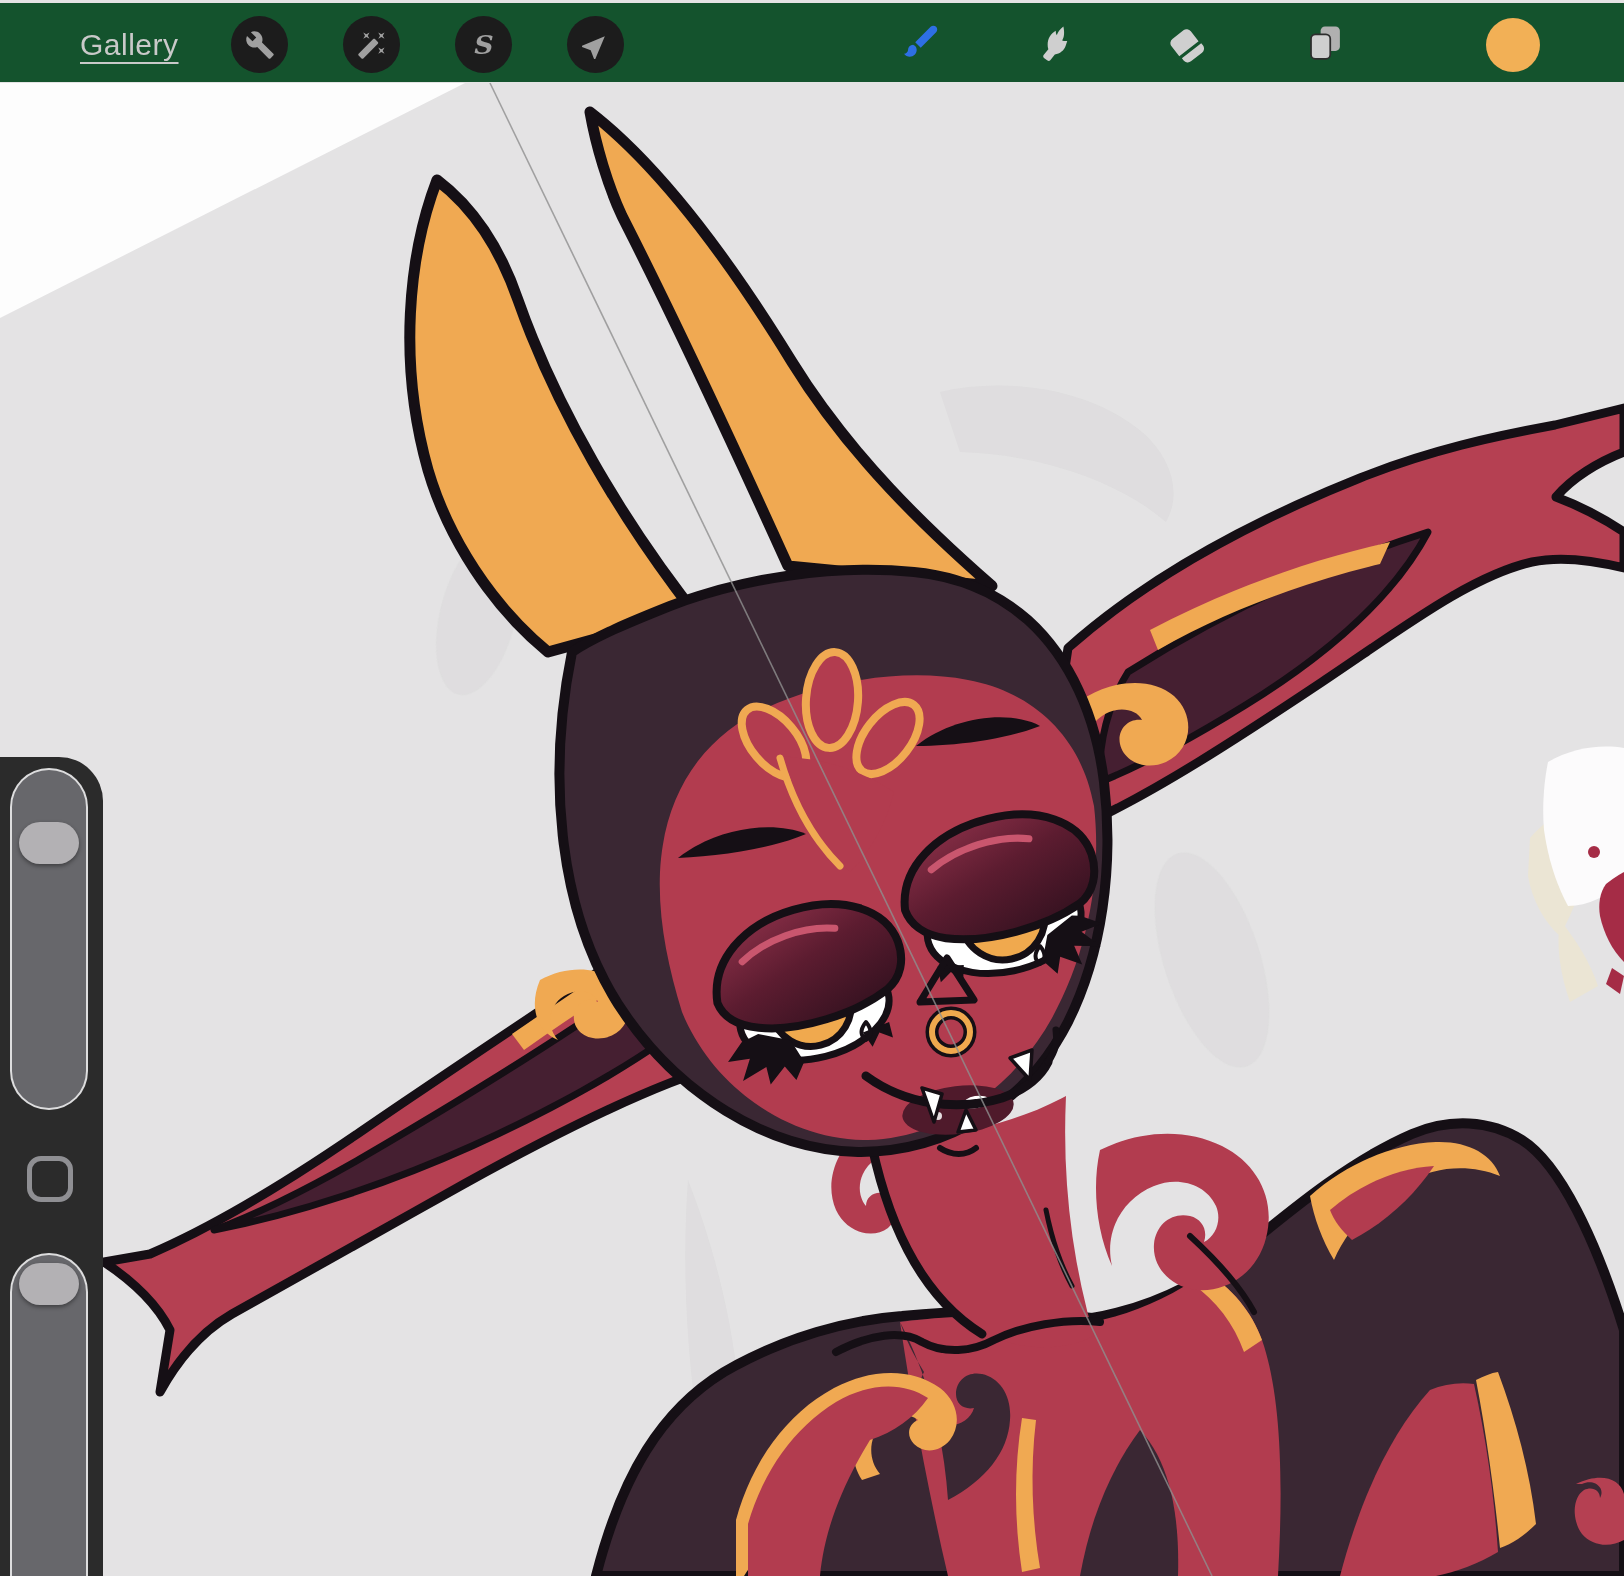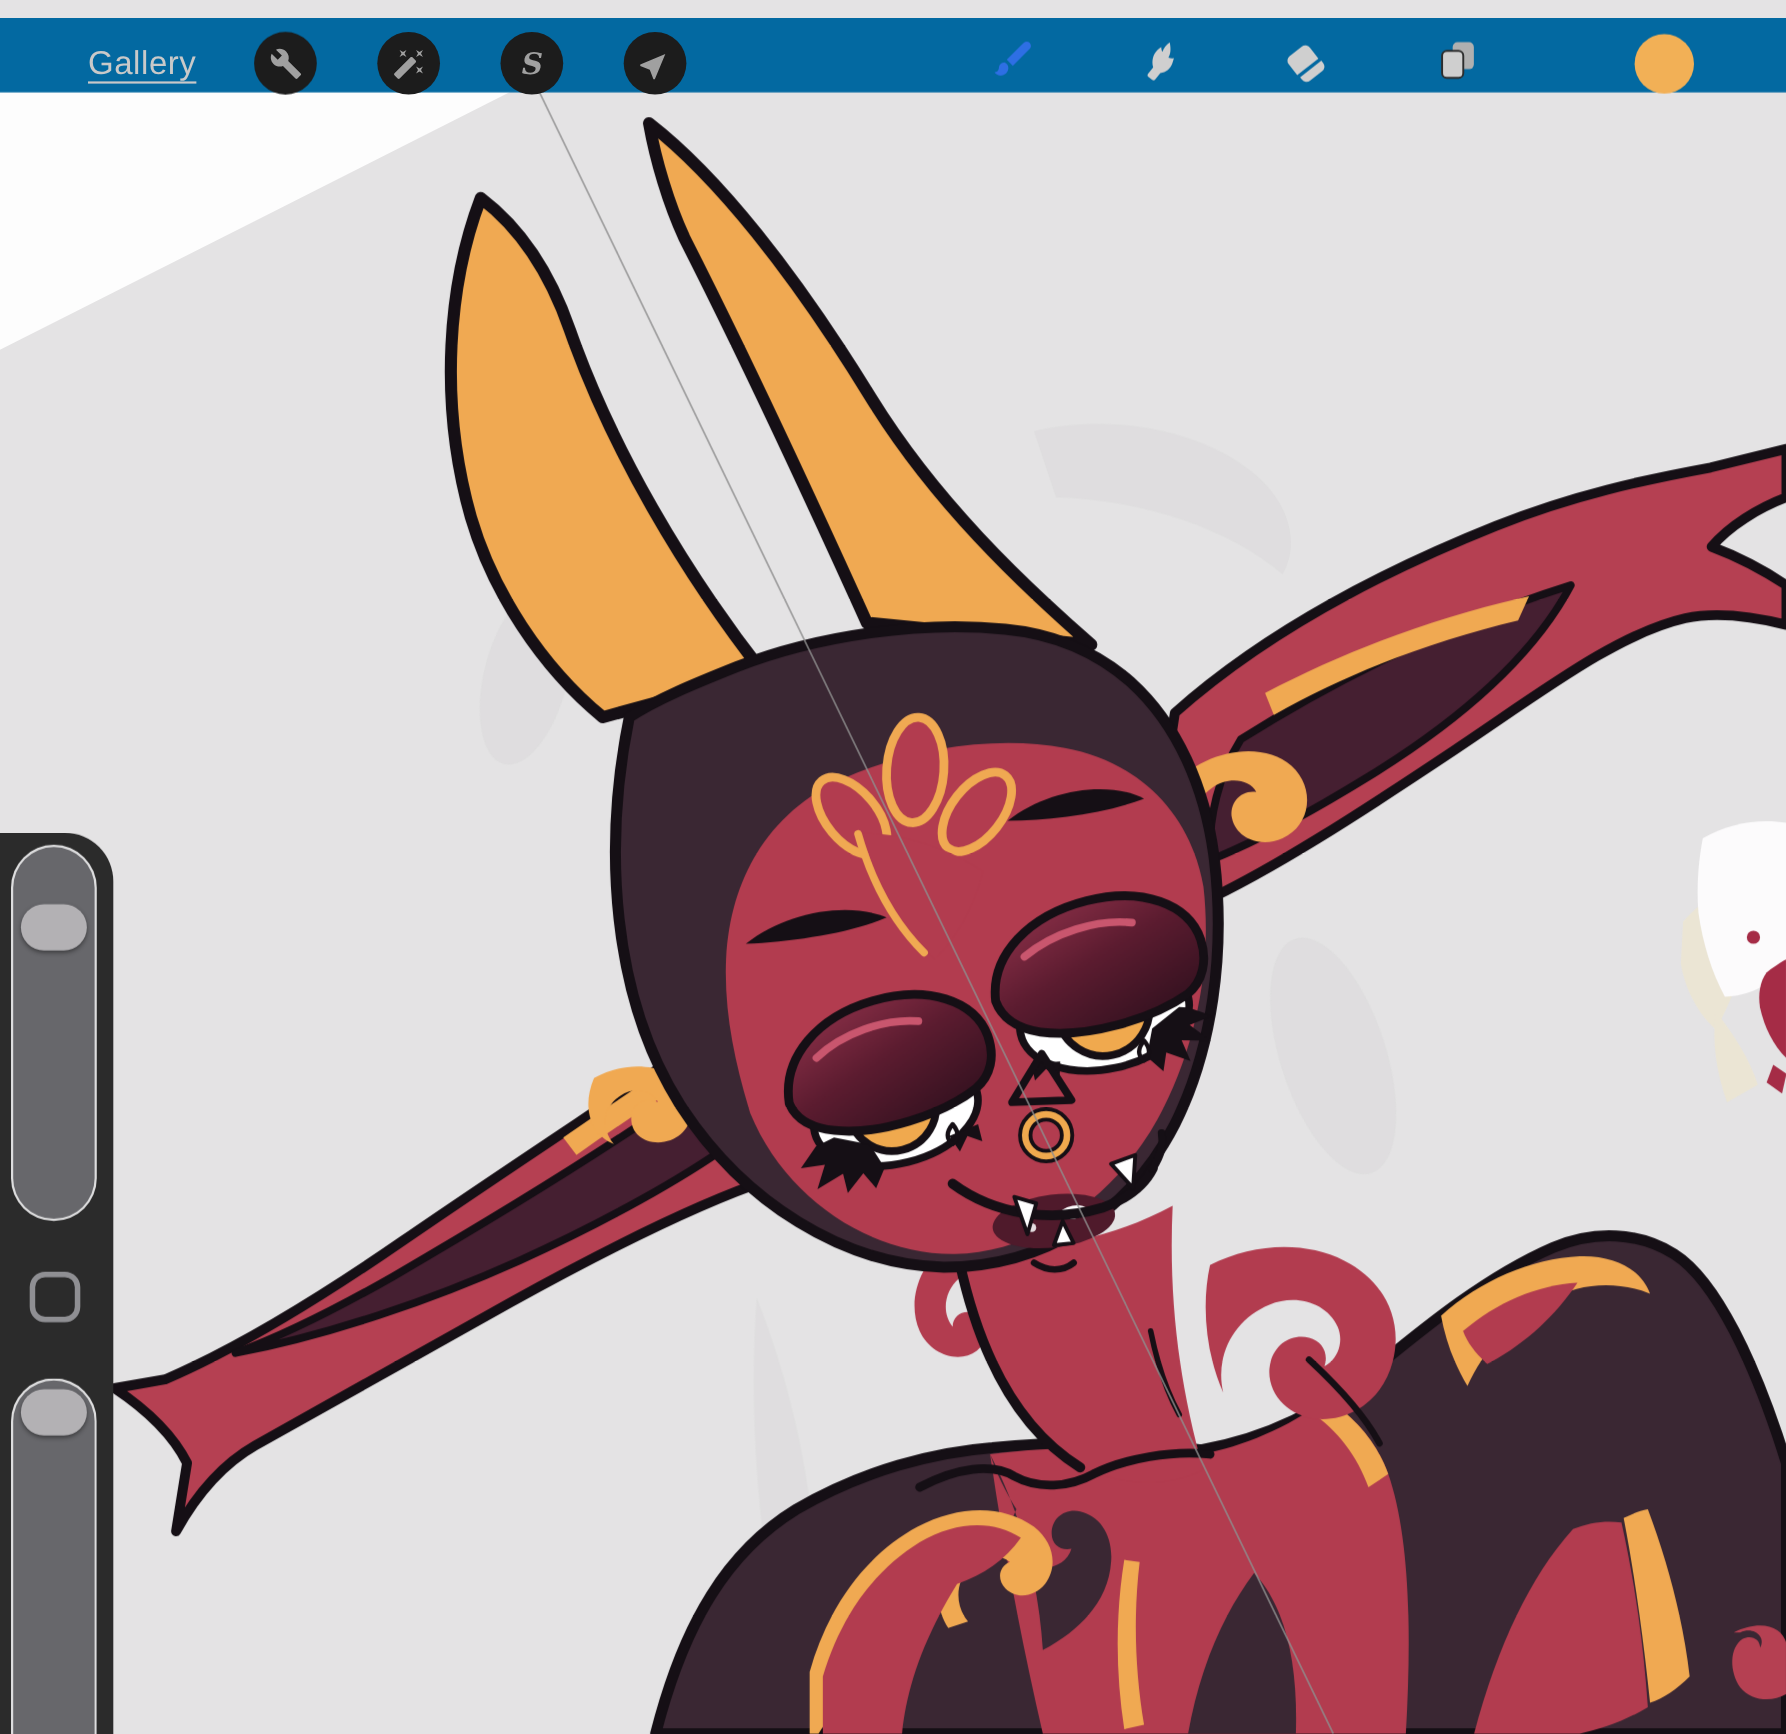--- a/index.html
+++ b/index.html
@@ -3,21 +3,21 @@
 <meta charset="utf-8">
 <style>
   html,body{margin:0;padding:0;background:#e4e3e4;width:1624px;height:1576px;overflow:hidden;
     font-family:"Liberation Sans", sans-serif;}
   .stage{position:relative;width:1624px;height:1576px;}
 
   
   #canvas-svg{position:absolute;left:0;top:0;z-index:1;}
 
   
-  .toolbar{position:absolute;left:0;top:16px;width:1624px;height:68px;background:#0369a1;z-index:30;}
+  .toolbar{position:absolute;left:0;top:3px;width:1624px;height:79px;background:#14532d;z-index:30;}
   .gallery{position:absolute;left:80px;top:0;height:83px;display:flex;align-items:center;
     color:#c9c9c9;font-size:30px;letter-spacing:.5px;text-decoration:underline;
     text-decoration-thickness:1.5px;text-underline-offset:7px;cursor:pointer;}
   .tool-circles{position:absolute;left:231px;top:13px;display:flex;gap:55px;}
   .circle-btn{width:57px;height:57px;border-radius:50%;background:#1c1c1c;display:flex;
     align-items:center;justify-content:center;}
   .circle-btn svg{display:block;}
   .right-tools{position:absolute;left:898px;top:0;height:83px;display:flex;align-items:center;}
   .flat-btn{width:44px;height:83px;display:flex;align-items:center;justify-content:center;margin-right:91px;}
   .flat-btn:last-child{margin-right:0;}

